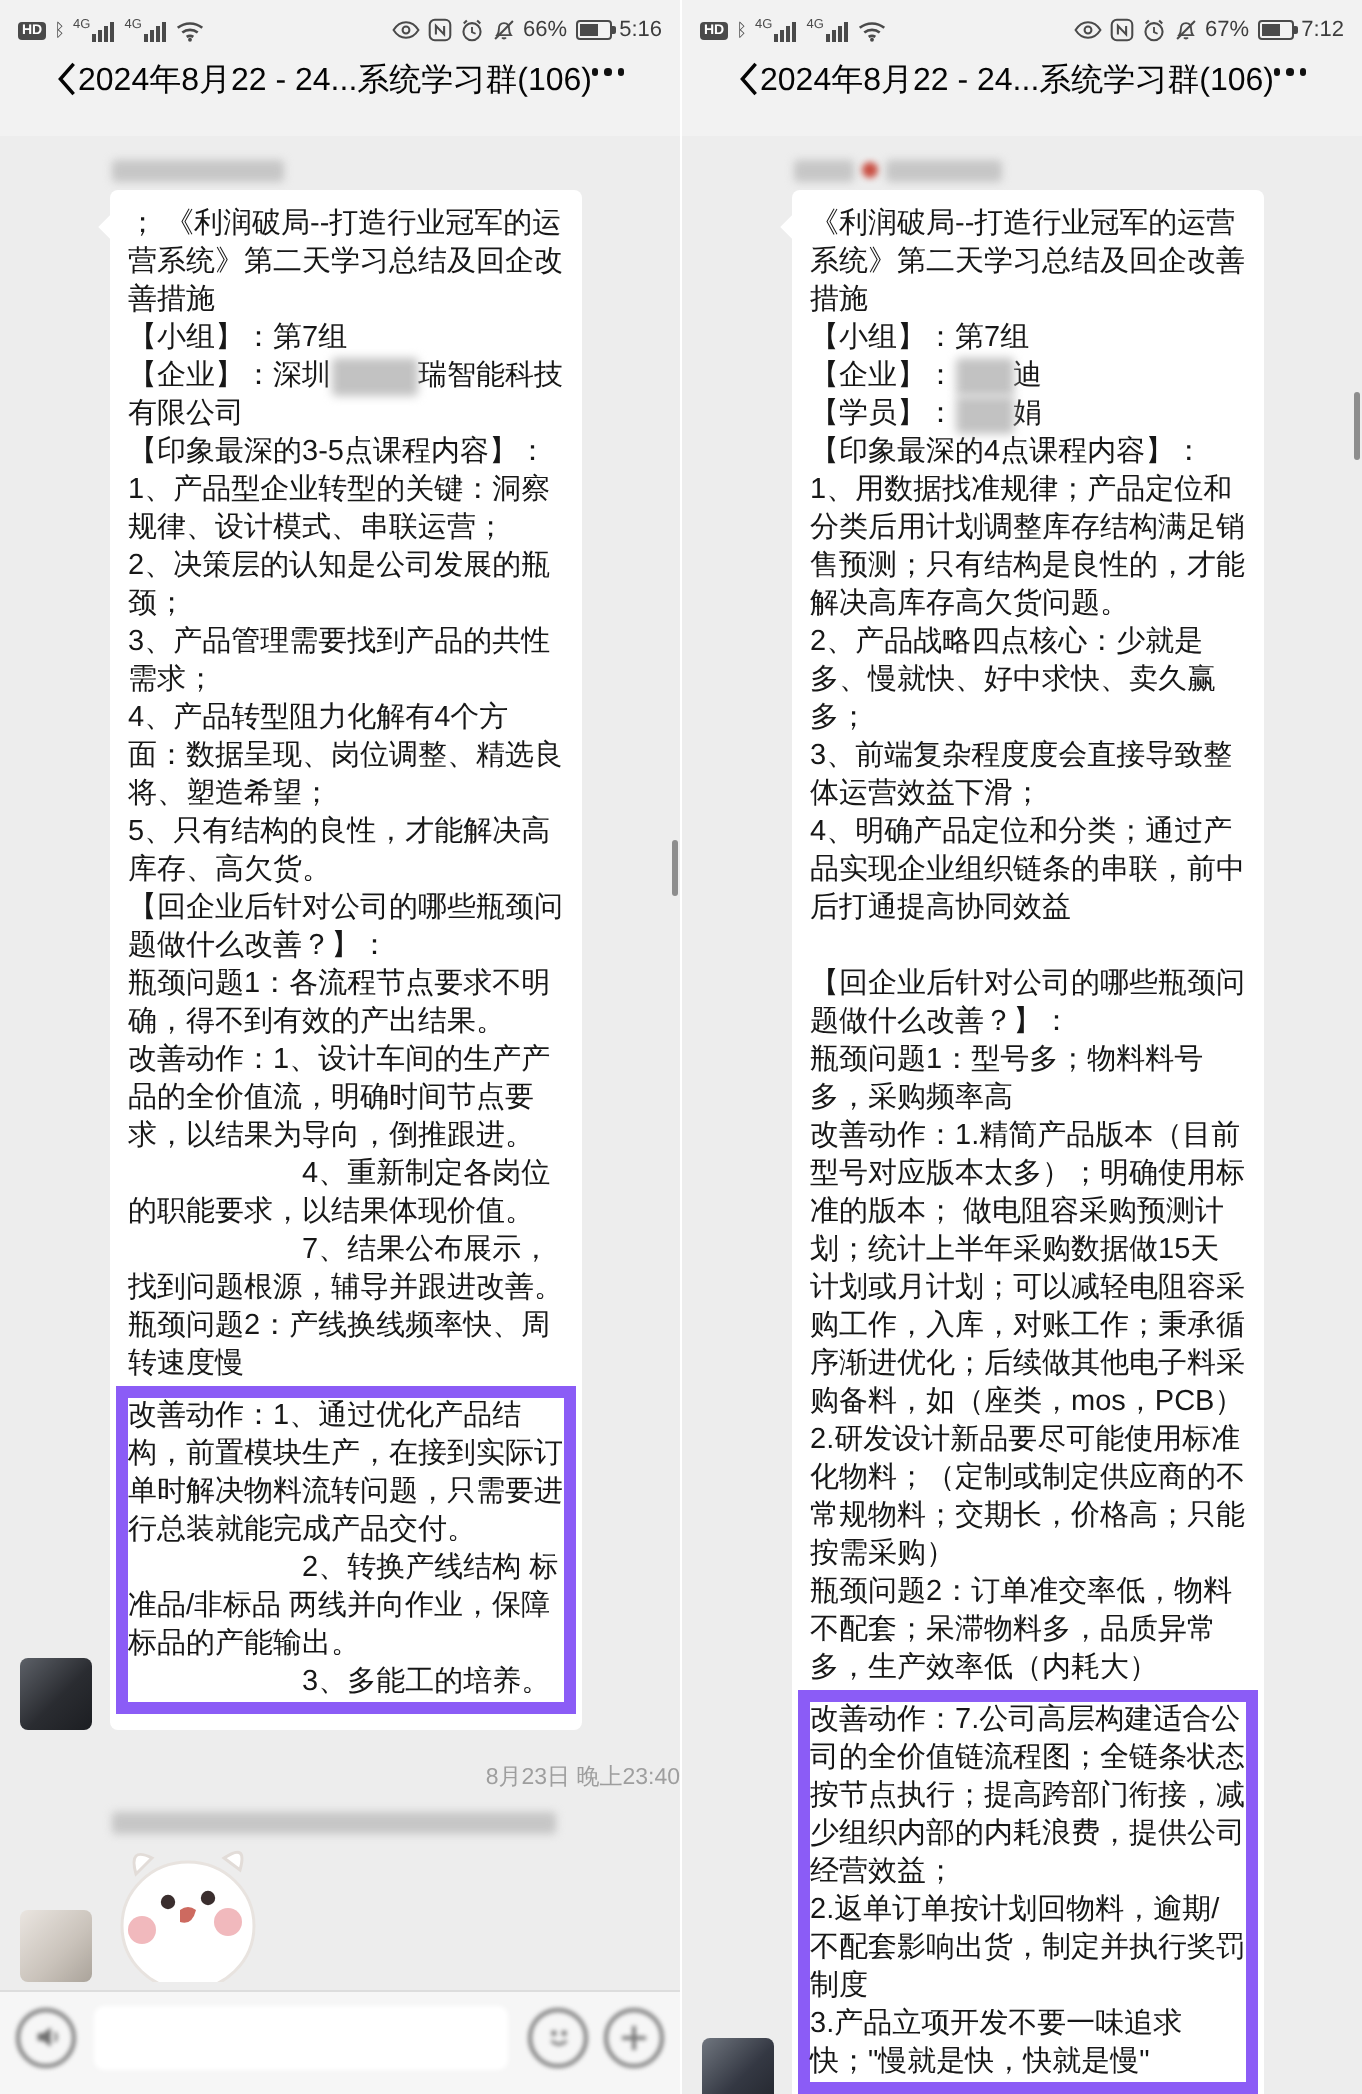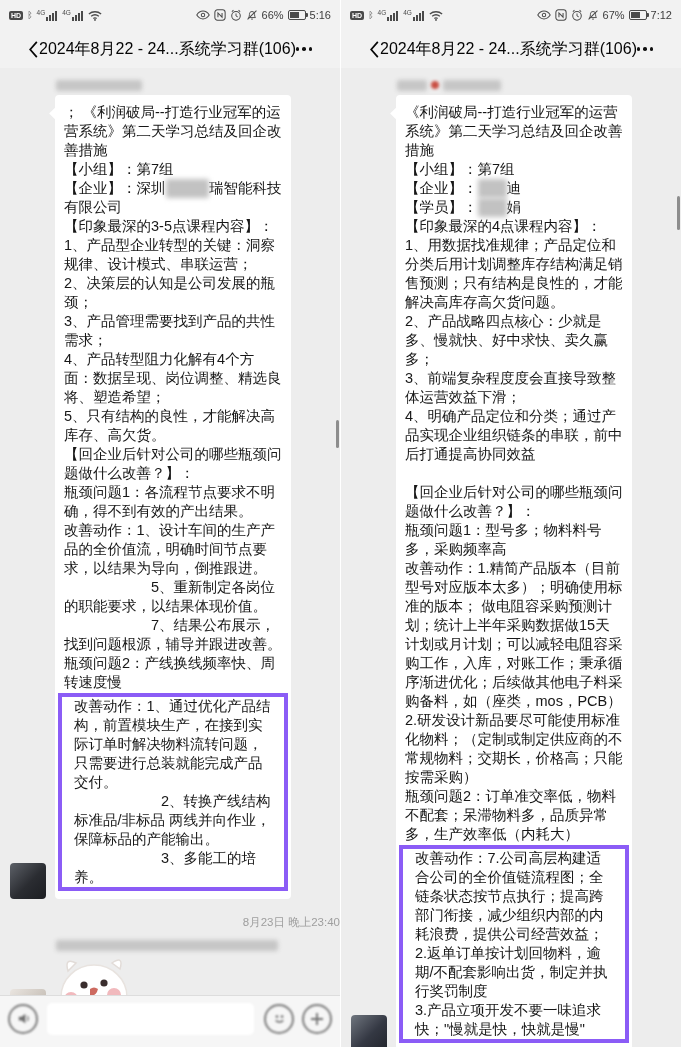--- a/index.html
+++ b/index.html
@@ -15,41 +15,41 @@
   .bt{font-size:9px;color:#4a4a4a;line-height:1;}
   .sig{display:inline-flex;align-items:flex-end;height:11px;}
   .sig .g4{font-size:6.5px;color:#4a4a4a;margin-right:1px;line-height:1;align-self:flex-start;}
   .sig i{display:inline-block;width:2px;background:#4a4a4a;margin-right:1px;}
   .sig i:nth-child(2){height:4px}.sig i:nth-child(3){height:6px}.sig i:nth-child(4){height:8px}.sig i:nth-child(5){height:10px}
   .batt{display:inline-block;position:relative;width:16px;height:8px;border:1px solid #4a4a4a;border-radius:2px;}
   .batt::after{content:'';position:absolute;right:-3px;top:2px;width:2px;height:4px;background:#4a4a4a;border-radius:0 1px 1px 0;}
   .batt .fill{position:absolute;left:1px;top:1px;bottom:1px;width:60%;background:#4a4a4a;}
   .sticon{display:inline-flex;}
   
-  .navbar{height:38px;background:#f2f2f2;display:flex;align-items:center;padding:0 28px;}
+  .navbar{height:38px;background:#f2f2f2;display:flex;align-items:flex-start;padding:0 28px;}
   .back{display:flex;align-items:center;cursor:pointer;}
   .title{flex:1;text-align:center;font-size:16px;font-weight:500;color:#050505;white-space:nowrap;overflow:hidden;}
   .more{display:flex;align-items:center;gap:3px;cursor:pointer;padding:4px 0;}
   .more b{width:3.5px;height:3.5px;border-radius:50%;background:#111;}
   
   .chat{position:absolute;top:68px;bottom:0;left:0;right:0;overflow:hidden;}
   .msg-row{display:flex;align-items:flex-end;padding:10px 10px 0 10px;}
   .avatar{width:36px;height:36px;border-radius:4px;flex:0 0 36px;}
   .av-l1{background:linear-gradient(135deg,#5d6168 0%,#2a2c31 55%,#1c1e22 100%);}
   .av-l2{background:linear-gradient(135deg,#eae5e0 0%,#c9c2ba 60%,#aaa39a 100%);}
   .av-r1{background:linear-gradient(135deg,#70767f 0%,#343843 55%,#22252c 100%);}
   .msg-col{margin-left:9px;flex:1;min-width:0;}
   .name-row{display:flex;align-items:center;gap:4px;margin:1px 0 4px 1px;height:12px;}
   .nblur{height:11px;background:#c6c6c6;border-radius:2px;filter:blur(2.2px);}
   .ndot{width:8px;height:8px;border-radius:50%;background:#c94f43;filter:blur(1.5px);}
   .bubble{position:relative;width:236px;box-sizing:border-box;background:#ffffff;border-radius:4px;
     padding:8px 9px;font-size:14.5px;line-height:19px;color:#171717;}
   .bubble::before{content:'';position:absolute;left:-4px;top:14px;width:9px;height:9px;background:#fff;transform:rotate(45deg);}
   .blk p{margin:0;padding:0;word-break:break-all;}
-  .blk.boxed{border:4px solid #8b5cf6;margin:1px -6px 0 -6px;padding:0 12px;}
+  .blk.boxed{border:6px solid #8b5cf6;margin:1px -6px 0 -6px;padding:0 0;}
   .redact{display:inline-block;background:#c2c2c2;border-radius:2px;filter:blur(2.4px);}
   .timestamp{text-align:right;color:#9e9e9e;font-size:11.5px;margin:16px 0 6px 0;}
   
   .sticker{margin:2px 0 0 1px;display:block;}
   
   .inputbar{position:absolute;left:0;right:0;bottom:6px;height:46px;background:#f6f6f6;
     border-top:1px solid #dddddd;display:flex;align-items:center;padding:0 8px;z-index:6;box-sizing:border-box;}
   .bottomstrip{position:absolute;left:0;right:0;bottom:0;height:6px;background:#f6f6f6;z-index:6;}
   .inputbar>*{filter:blur(1.1px);}
   .cbtn{width:30px;height:30px;border:2px solid #7d7d7d;border-radius:50%;box-sizing:border-box;
@@ -152,21 +152,21 @@
               <p><span>【企业】：深圳</span><span class="redact">　　　</span><span>瑞智能科技有限公司</span></p>
               <p><span>【印象最深的3-5点课程内容】：</span></p>
               <p><span>1、产品型企业转型的关键：洞察规律、设计模式、串联运营；</span></p>
               <p><span>2、决策层的认知是公司发展的瓶颈；</span></p>
               <p><span>3、产品管理需要找到产品的共性需求；</span></p>
               <p><span>4、产品转型阻力化解有4个方面：数据呈现、岗位调整、精选良将、塑造希望；</span></p>
               <p><span>5、只有结构的良性，才能解决高库存、高欠货。</span></p>
               <p><span>【回企业后针对公司的哪些瓶颈问题做什么改善？】：</span></p>
               <p><span>瓶颈问题1：各流程节点要求不明确，得不到有效的产出结果。</span></p>
               <p><span>改善动作：1、设计车间的生产产品的全价值流，明确时间节点要求，以结果为导向，倒推跟进。</span></p>
-              <p><span>　　　　　　5、重新制定各岗位的职能要求，以结果体现价值。</span></p>
+              <p><span>　　　　　　4、重新制定各岗位的职能要求，以结果体现价值。</span></p>
               <p><span>　　　　　　7、结果公布展示，找到问题根源，辅导并跟进改善。</span></p>
               <p><span>瓶颈问题2：产线换线频率快、周转速度慢</span></p>
             </div>
             <div class="blk boxed">
               <p><span>改善动作：1、通过优化产品结构，前置模块生产，在接到实际订单时解决物料流转问题，只需要进行总装就能完成产品交付。</span></p>
               <p><span>　　　　　　2、转换产线结构 标准品/非标品 两线并向作业，保障标品的产能输出。</span></p>
               <p><span>　　　　　　3、多能工的培养。</span></p>
             </div>
           </div>
       </div>

